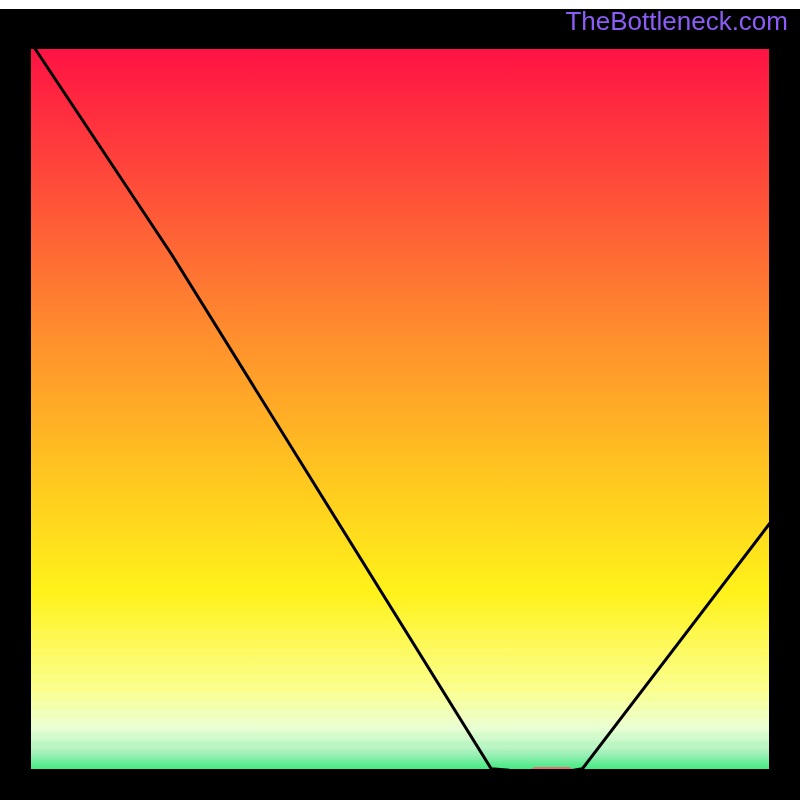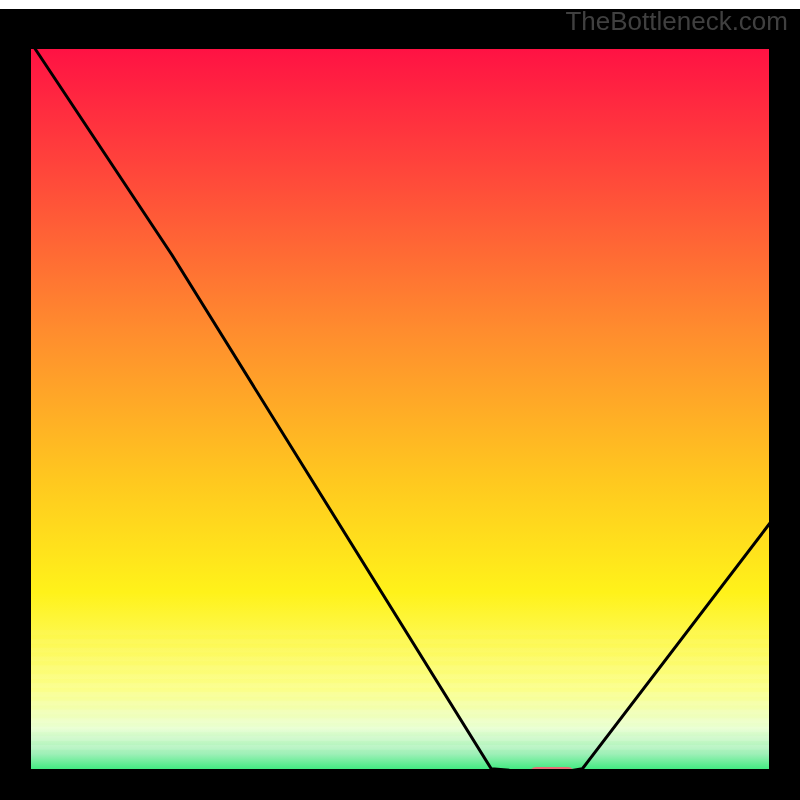--- a/index.html
+++ b/index.html
@@ -14,21 +14,21 @@
     position: relative;
     width: 800px;
     height: 800px;
   }
   .watermark {
     position: absolute;
     top: 6px;
     right: 12px;
     font-family: Arial, Helvetica, sans-serif;
     font-size: 26px;
-    color: #404040;
+    color: #8b5cf6;
     z-index: 10;
   }
   svg {
     display: block;
   }
 </style>
 </head>
 <body>
 
 <div class="chart-container">

